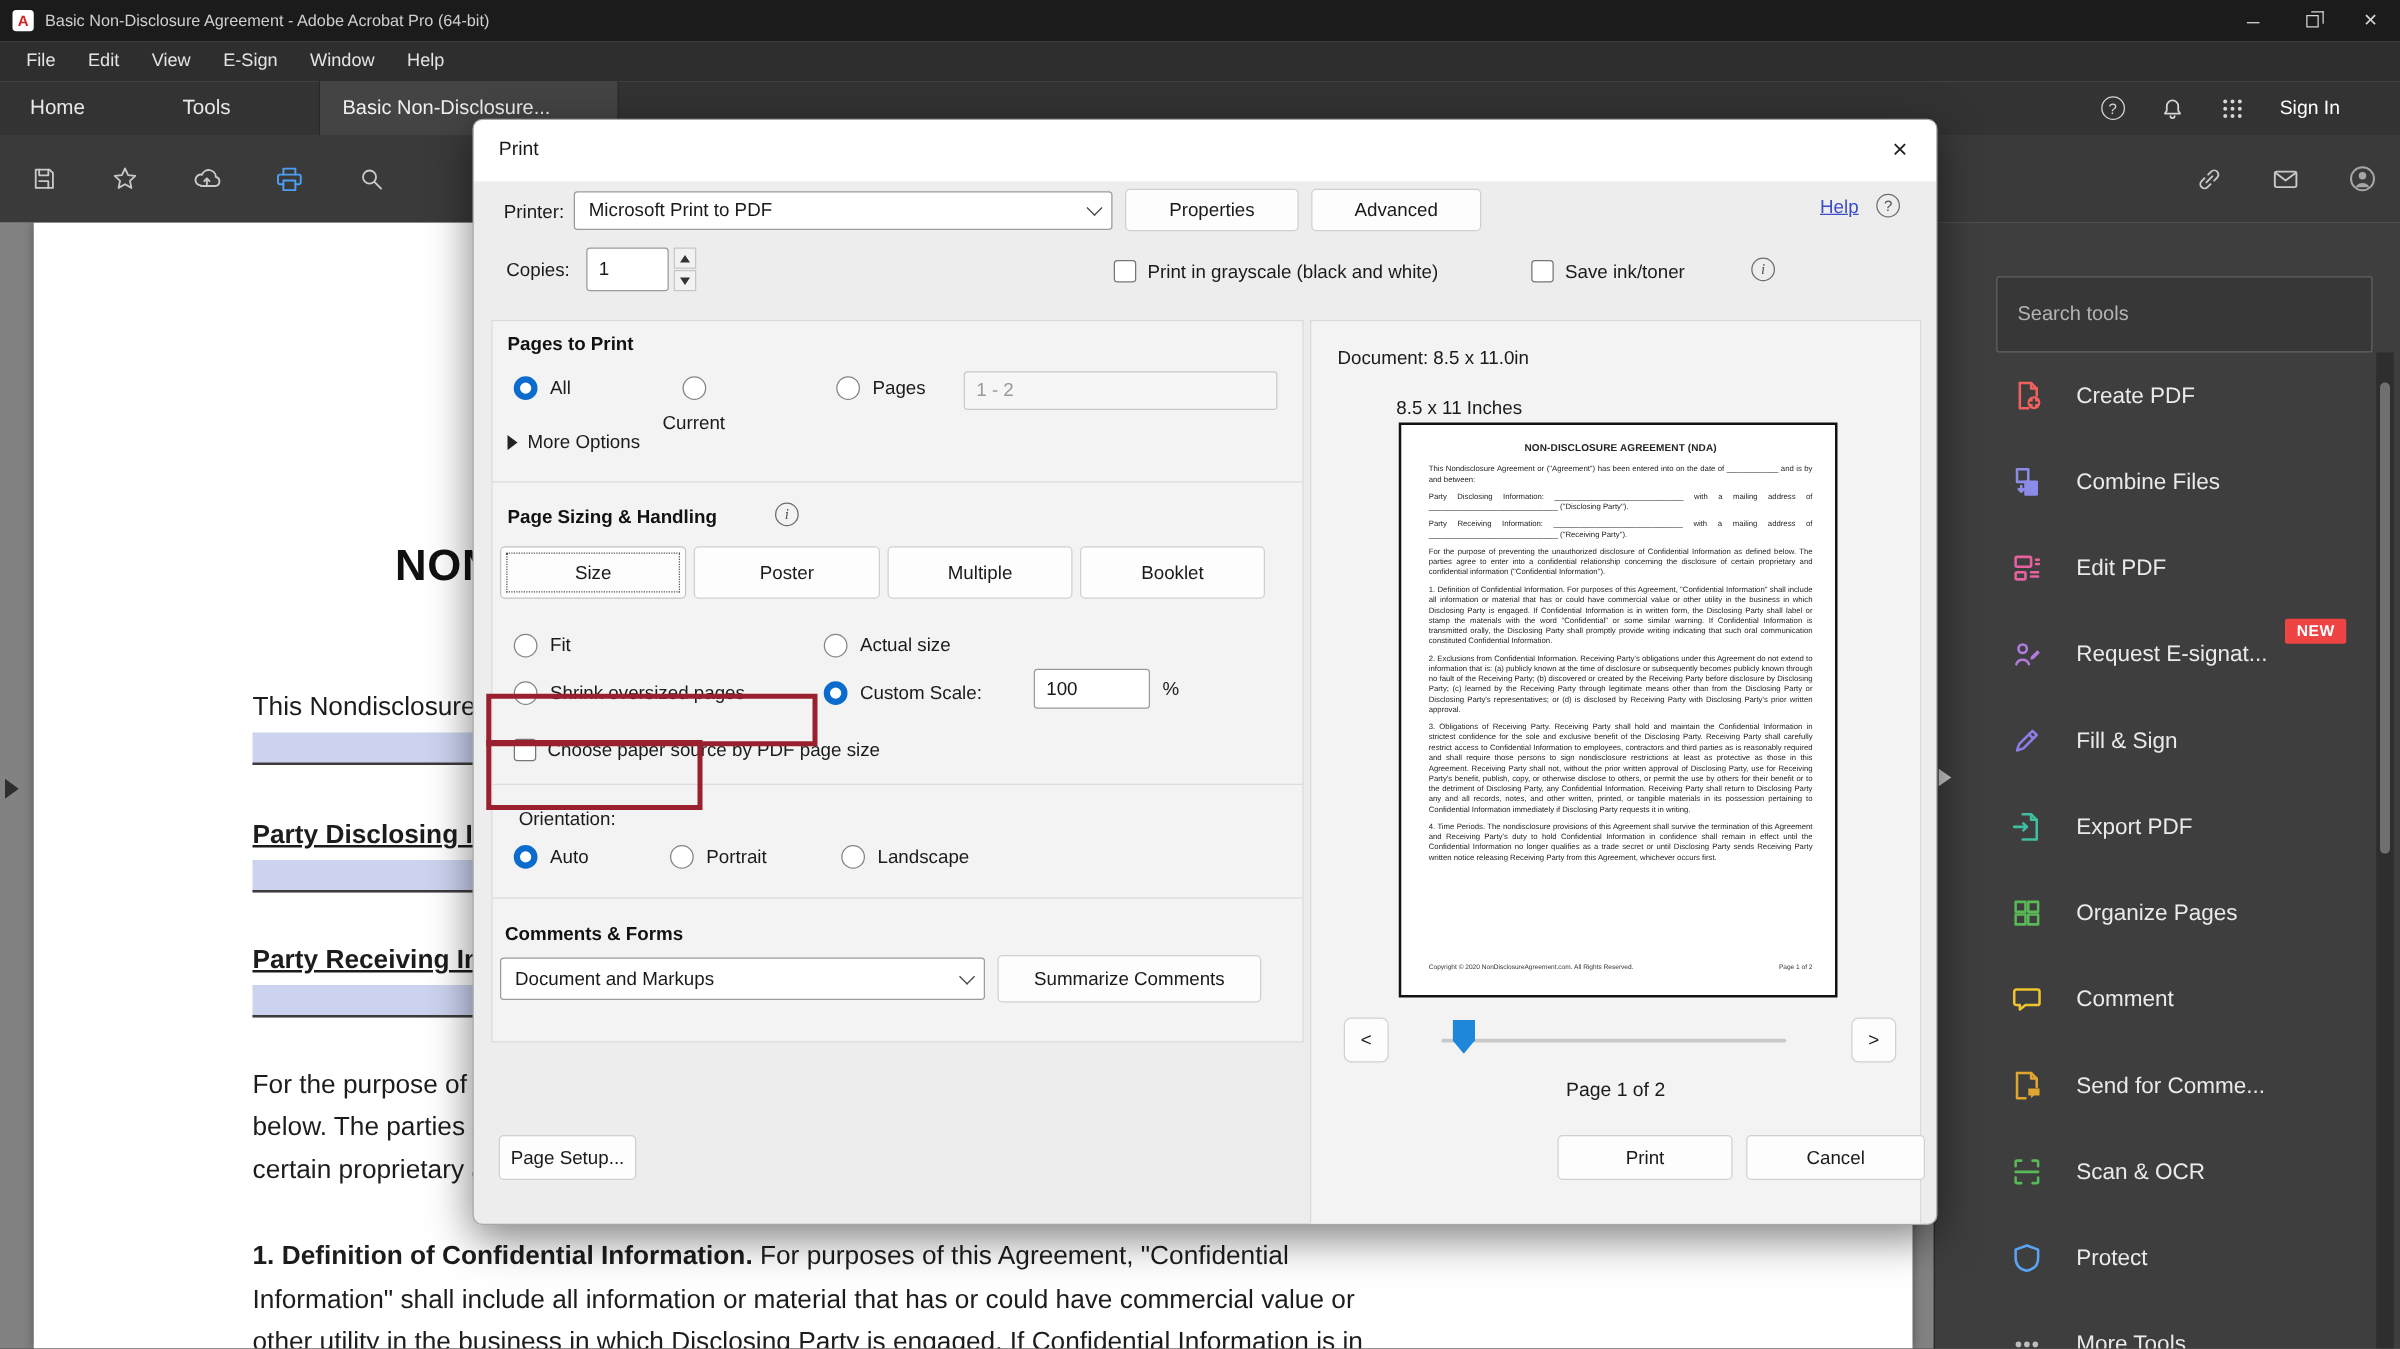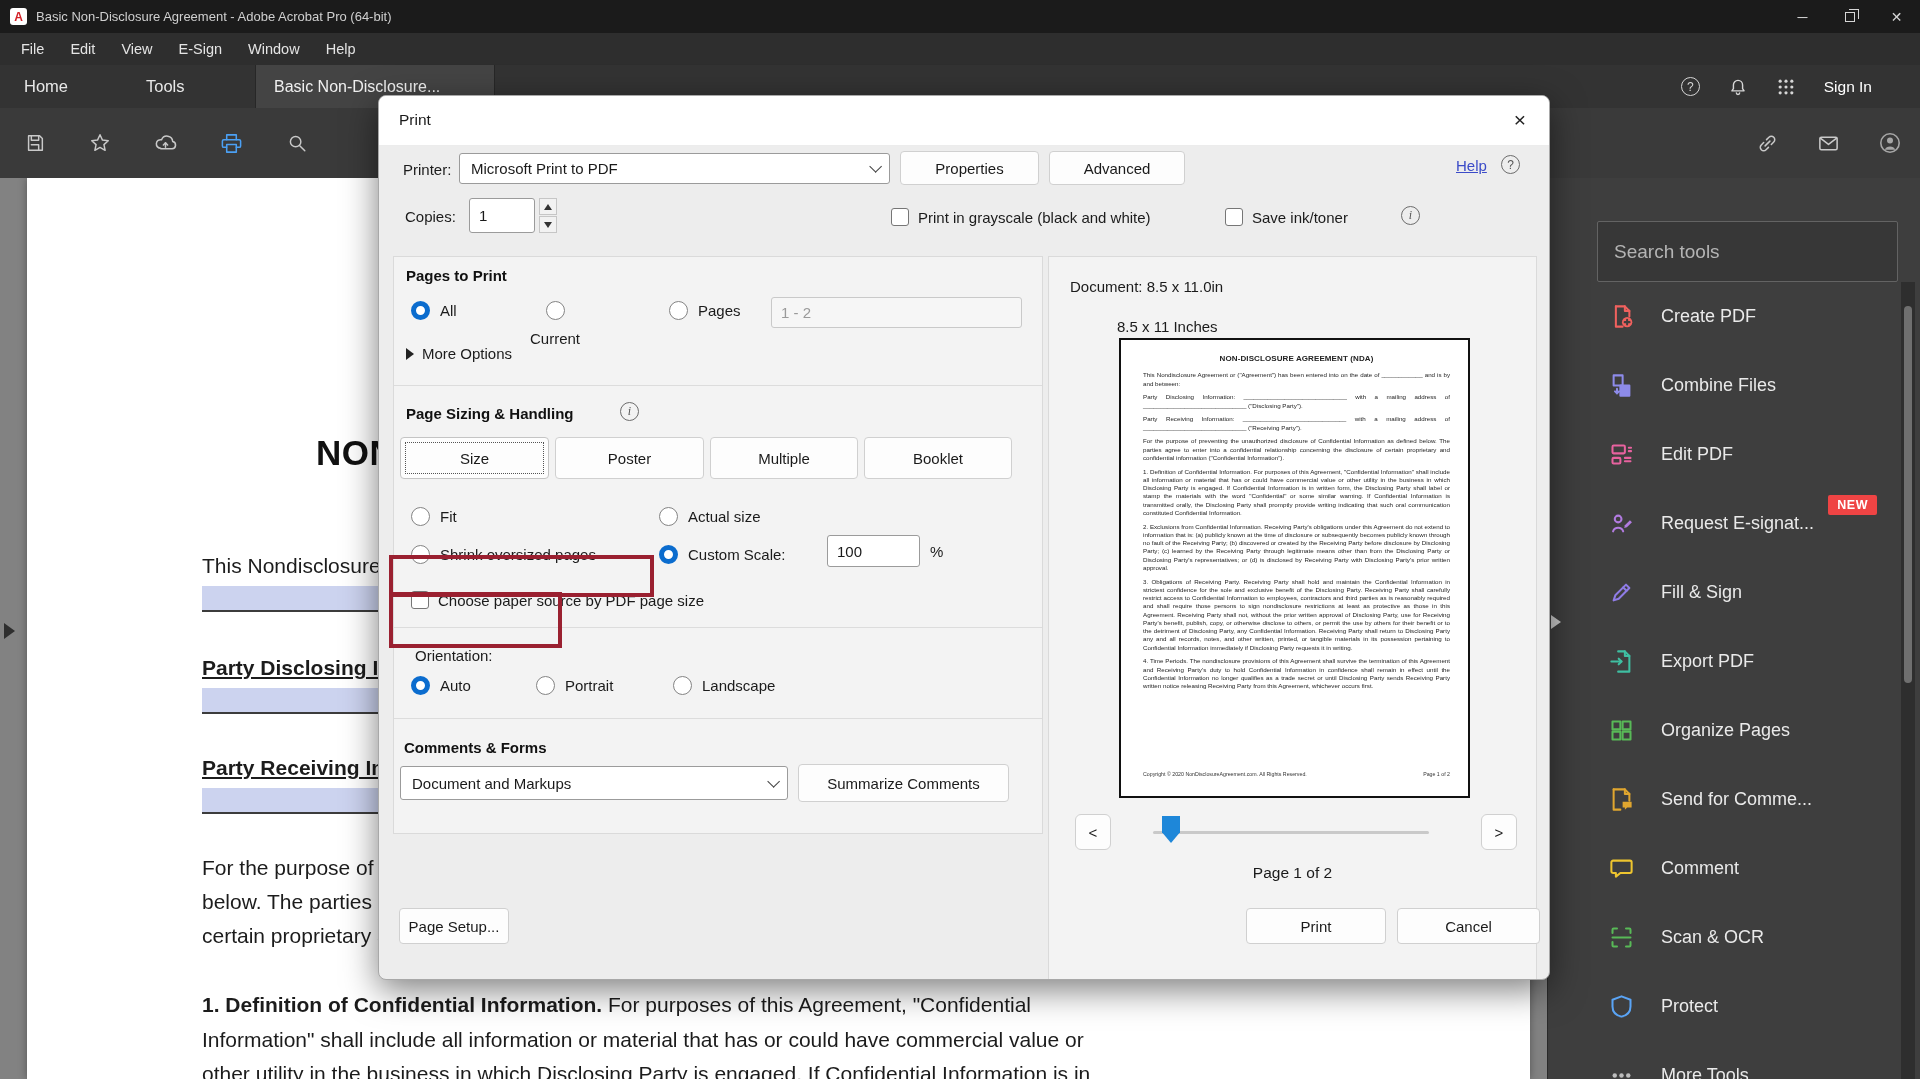--- a/index.html
+++ b/index.html
@@ -56,21 +56,21 @@
     border-bottom:2.5px solid #3c3c3c; }
   .doc-heading { position:absolute; left:289px; top:255px; font-size:35px; font-weight:bold;
     color:#111; white-space:nowrap; letter-spacing:.5px; }
   .pane-arrow { position:absolute; width:0; height:0; border-top:8px solid transparent;
     border-bottom:8px solid transparent; border-left:11px solid #2e2e2e; }
 
   
   .sidebar { position:absolute; left:1547px; top:178px; width:373px; height:901px; background:#3e3e3e;
     border-left:1px solid #2a2a2a; overflow:hidden; }
   .search-box { position:absolute; left:49px; top:43px; width:301px; height:61px; background:#373737;
-    border:1px solid #636363; border-radius:2px; color:#b4b4b4; font-size:19px; padding:0 16px; outline:none; }
+    border:1px solid #636363; border-radius:2px; color:#b4b4b4; font-size:16px; padding:0 16px; outline:none; }
   .search-box::placeholder { color:#b4b4b4; }
   .tools-list { position:absolute; left:0; top:104px; width:373px; }
   .tool { position:relative; height:69px; display:flex; align-items:center; }
   .ticon { position:absolute; left:60px; display:flex; }
   .ticon svg { stroke:currentColor; fill:none; stroke-width:1.8; stroke-linecap:round; stroke-linejoin:round; }
   .tlabel { position:absolute; left:113px; color:#eaeaea; font-size:18px; white-space:nowrap; }
   .new-badge { position:absolute; right:44px; top:6px; background:#ef4444; color:#fff;
     font-size:12.5px; font-weight:bold; padding:3px 9px; border-radius:2px; letter-spacing:.5px; }
   .side-scroll-track { position:absolute; right:5px; top:104px; width:14px; height:797px; background:#2e2e2e; }
   .side-scroll-thumb { position:absolute; right:8px; top:128px; width:8px; height:377px; background:#6f6f6f; border-radius:4px; }
@@ -340,37 +340,37 @@
             <svg width="27" height="27" viewBox="0 0 24 24">
               <rect x="4" y="4" width="7" height="7"></rect>
               <rect x="13" y="4" width="7" height="7"></rect>
               <rect x="4" y="13" width="7" height="7"></rect>
               <rect x="13" y="13" width="7" height="7"></rect>
             </svg>
           </span>
         <span class="tlabel">Organize Pages</span>
       </div>
       <div class="tool">
+        <span class="ticon" style="color: rgb(238, 197, 47);">
+            <svg width="27" height="27" viewBox="0 0 24 24">
+              <path d="M4.5 5h15A1.5 1.5 0 0 1 21 6.5v8a1.5 1.5 0 0 1-1.5 1.5H11l-4 3.2V16H4.5A1.5 1.5 0 0 1 3 14.5v-8A1.5 1.5 0 0 1 4.5 5z"></path>
+            </svg>
+          </span>
+        <span class="tlabel">Comment</span>
+      </div>
+      <div class="tool">
         <span class="ticon" style="color: rgb(224, 166, 47);">
             <svg width="27" height="27" viewBox="0 0 24 24">
               <path d="M5 3h10l4 4v6"></path>
               <path d="M15 3v4h4"></path>
               <path d="M5 3v18h6"></path>
               <path d="M13 14h8v5h-4l-2 2v-2h-2z" style="fill:currentColor;stroke:none;"></path>
             </svg>
           </span>
         <span class="tlabel">Send for Comme...</span>
-      </div>
-      <div class="tool">
-        <span class="ticon" style="color: rgb(238, 197, 47);">
-            <svg width="27" height="27" viewBox="0 0 24 24">
-              <path d="M4.5 5h15A1.5 1.5 0 0 1 21 6.5v8a1.5 1.5 0 0 1-1.5 1.5H11l-4 3.2V16H4.5A1.5 1.5 0 0 1 3 14.5v-8A1.5 1.5 0 0 1 4.5 5z"></path>
-            </svg>
-          </span>
-        <span class="tlabel">Comment</span>
       </div>
       <div class="tool">
         <span class="ticon" style="color: rgb(88, 185, 87);">
             <svg width="27" height="27" viewBox="0 0 24 24">
               <path d="M4 8V5a1 1 0 0 1 1-1h3"></path>
               <path d="M16 4h3a1 1 0 0 1 1 1v3"></path>
               <path d="M20 16v3a1 1 0 0 1-1 1h-3"></path>
               <path d="M8 20H5a1 1 0 0 1-1-1v-3"></path>
               <path d="M4 12h16"></path>
             </svg>

